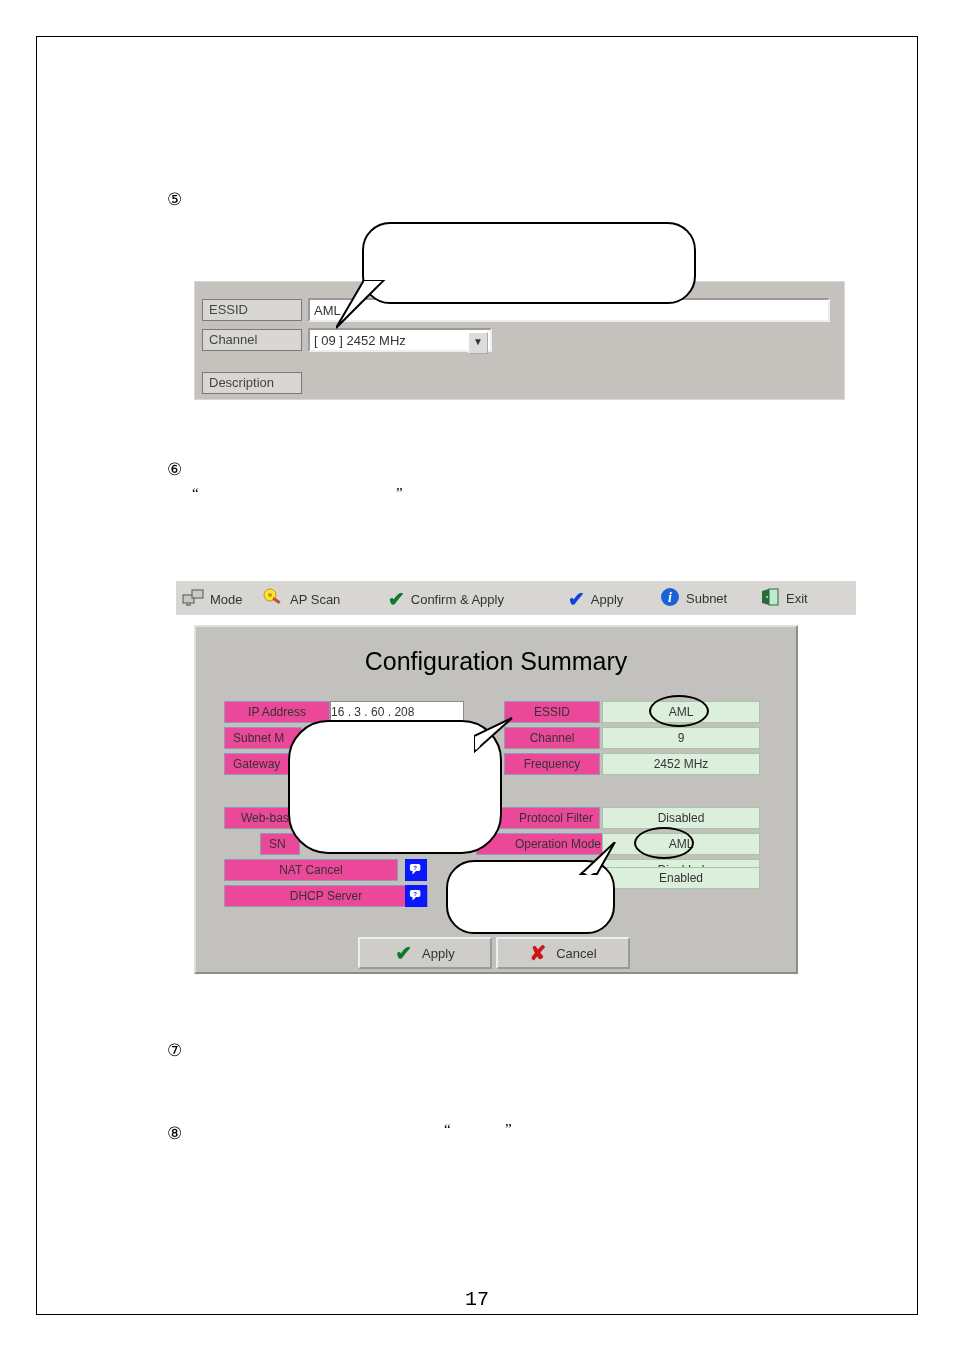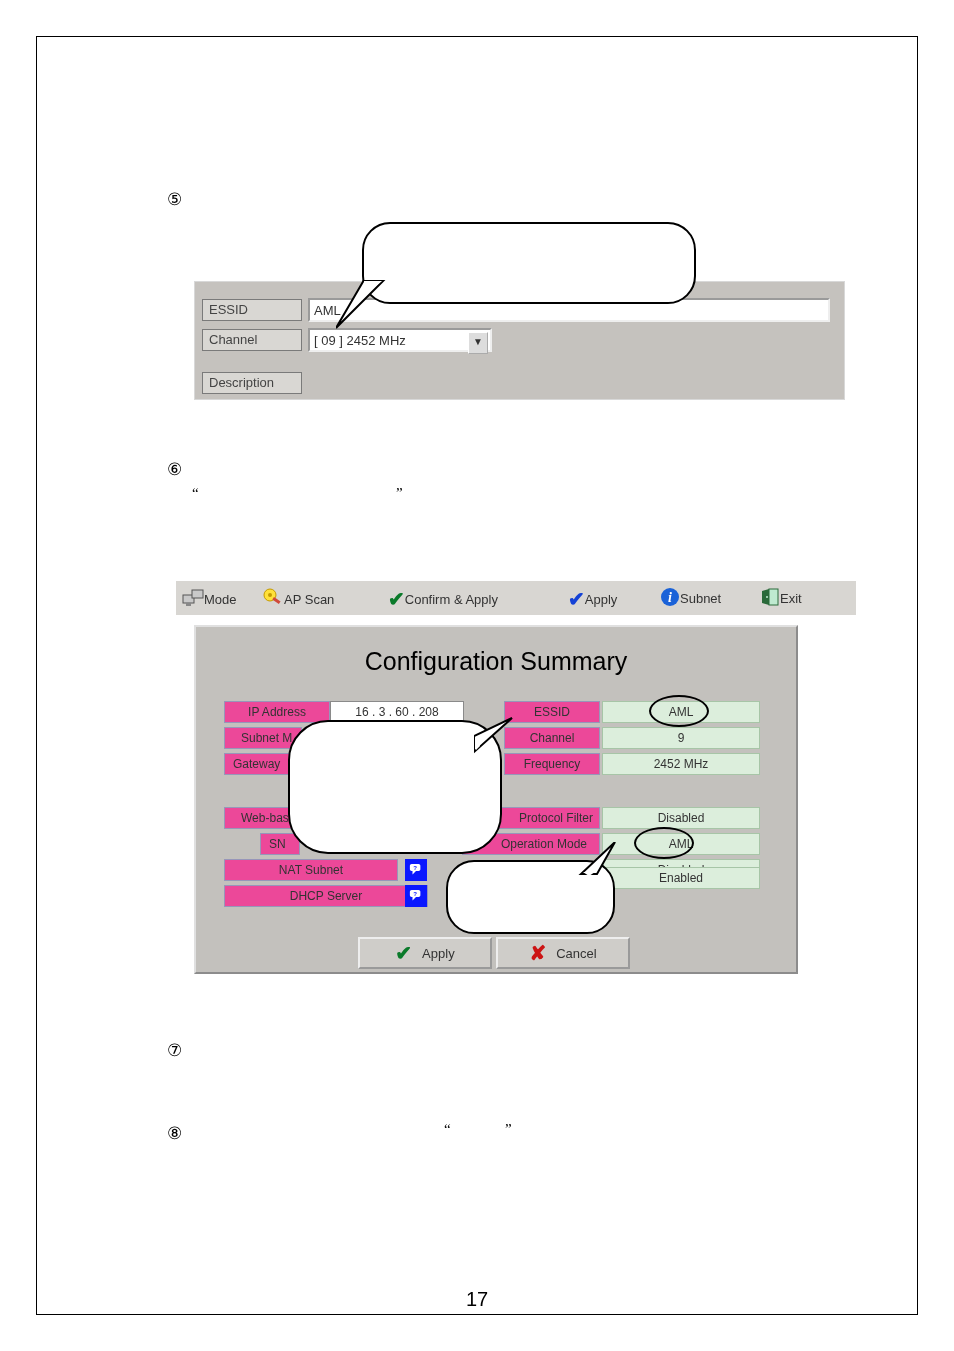--- a/index.html
+++ b/index.html
@@ -1,45 +1,45 @@
 <!DOCTYPE html>
 <html><head>
 <meta charset="utf-8">
 <style>
   html,body{margin:0;padding:0;background:#fff;font-family:Arial,Helvetica,sans-serif}
   .page{position:relative;width:954px;height:1351px;margin:0 auto;background:#fff}
   .frame{position:absolute;left:36px;top:36px;width:882px;height:1279px;border:1px solid #000;box-sizing:border-box}
   .circled{position:absolute;font-size:17px;font-family:"Times New Roman",serif}
   .q{font-family:"Times New Roman",serif}
-  .pagenum{position:absolute;left:0;bottom:40px;width:100%;text-align:center;font-family:Liberation Sans, sans-serif;font-size:20px}
+  .pagenum{position:absolute;left:0;bottom:40px;width:100%;text-align:center;font-family:Liberation Mono, monospace;font-size:20px}
 
   
   .panel1{position:absolute;left:194px;top:281px;width:649px;height:117px;background:#c5c2be;border:1px solid #d8d8d8}
   .lbl{position:absolute;height:22px;border:1px solid #7a7a7a;background:#d9d7d3;font-size:13px;color:#444;box-sizing:border-box}
   .lbl span{position:absolute;left:6px;top:2px}
   .inset{position:absolute;height:24px;border:2px inset #eee;background:#fff;font-size:13px;color:#333;box-sizing:border-box}
   .inset span{position:absolute;left:4px;top:3px}
   .combo-btn{position:absolute;width:18px;height:20px;right:2px;top:2px;background:#ddd;border:1px outset #fff;text-align:center;line-height:18px;font-size:10px;color:#333}
 
   .bubble1{position:absolute;left:362px;top:222px;width:330px;height:78px;border:2px solid #000;border-radius:28px;background:#fff}
   .bubble1 svg{position:absolute;left:-28px;top:56px}
 
   
   .tbar{position:absolute;left:176px;top:581px;width:680px;height:34px;background:#d8d6d2;font-size:13px;color:#333}
-  .tbtn{position:absolute;top:6px;display:flex;align-items:center;}
+  .tbtn{position:absolute;top:6px;display:flex;align-items:center;gap:6px}
   .ic{display:inline-block}
   .big-check{font-size:20px;font-weight:bold}
 
   
   .panel2{position:absolute;left:194px;top:625px;width:600px;height:345px;background:#c3c1bd;border:2px outset #e0e0e0}
   .csTitle{position:absolute;top:20px;left:0;width:100%;text-align:center;font-family:Arial;font-size:25px;font-weight:normal;color:#000}
   .lilac{position:absolute;height:22px;border:1px solid #9796b9;background:#ec4899;font-size:12px;text-align:center;line-height:20px;color:#333;box-sizing:border-box}
   .pale{position:absolute;height:22px;border:1px solid #a7c5a7;background:#dceedc;font-size:12px;text-align:center;line-height:20px;color:#333;box-sizing:border-box}
   .white{position:absolute;background:#fff;border:1px solid #8a8a8a;box-sizing:border-box}
-  .ip{font-size:12px;text-align:center;line-height:20px;color:#333}
+  .ip{font-size:12px;line-height:20px;color:#333}
   .blueicon{position:absolute;width:22px;height:22px;background:#0a18ff;display:flex;align-items:center;justify-content:center}
   .blueicon svg{width:14px;height:14px}
   .dlgbtn{position:absolute;height:28px;border:2px outset #eee;background:#cfcdc9;display:flex;align-items:center;justify-content:center;gap:10px;font-size:13px;color:#333}
   .ring{position:absolute;border:2px solid #000;border-radius:50%;pointer-events:none}
 
   .bubble2{position:absolute;width:210px;height:130px;border:2px solid #000;border-radius:40px;background:#fff}
   .bubble3{position:absolute;width:165px;height:70px;border:2px solid #000;border-radius:28px;background:#fff}
 </style>
 </head>
 <body>
@@ -133,26 +133,26 @@
       </span>
       <span>Exit</span>
     </div>
   </div>
 
   <div class="panel2">
     <div class="csTitle">Configuration Summary</div>
 
     <div class="lilac" style="left:28px;top:74px;width:106px">IP Address</div>
     <div class="white ip" style="left:134px;top:74px;width:134px;height:22px">16 . 3 . 60 . 208</div>
-    <div class="lilac" style="left:28px;top:100px;width:78px;text-align:left;padding-left:16px">Subnet M</div>
+    <div class="lilac" style="left:28px;top:100px;width:78px;text-align:left;padding-left:8px">Subnet M</div>
     <div class="lilac" style="left:28px;top:126px;width:72px;text-align:left;padding-left:8px">Gateway</div>
 
     <div class="lilac" style="left:28px;top:180px;width:76px;text-align:left;padding-left:16px">Web-bas</div>
     <div class="lilac" style="left:64px;top:206px;width:40px;text-align:left;padding-left:8px">SN</div>
-    <div class="lilac" style="left:28px;top:232px;width:174px">NAT Subnet</div>
+    <div class="lilac" style="left:28px;top:232px;width:174px">NAT Cancel</div>
     <div class="lilac" style="left:28px;top:258px;width:204px">DHCP Server</div>
 
     <div class="blueicon" style="left:209px;top:232px">
       <svg viewBox="0 0 16 16">
           <path d="M3 1h8c1 0 2 1 2 2v4c0 1-1 2-2 2H8l-4 4v-4H3c-1 0-2-1-2-2V3c0-1 1-2 2-2z" fill="#fff"></path>
           <text x="7" y="7.5" text-anchor="middle" font-size="7" font-weight="bold" fill="#0a18ff">?</text>
         </svg>
     </div>
     <div class="blueicon" style="left:209px;top:258px">
       <svg viewBox="0 0 16 16">
@@ -163,21 +163,21 @@
 
     <div class="lilac" style="left:308px;top:74px;width:96px">ESSID</div>
     <div class="pale" style="left:406px;top:74px;width:158px">AML</div>
     <div class="lilac" style="left:308px;top:100px;width:96px">Channel</div>
     <div class="pale" style="left:406px;top:100px;width:158px">9</div>
     <div class="lilac" style="left:308px;top:126px;width:96px">Frequency</div>
     <div class="pale" style="left:406px;top:126px;width:158px">2452 MHz</div>
 
     <div class="lilac" style="left:266px;top:180px;width:138px;text-align:right;padding-right:6px">Protocol Filter</div>
     <div class="pale" style="left:406px;top:180px;width:158px">Disabled</div>
-    <div class="lilac" style="left:266px;top:206px;width:138px;text-align:right;padding-right:12px">Operation Mode</div>
+    <div class="lilac" style="left:280px;top:206px;width:138px;text-align:right;padding-right:12px">Operation Mode</div>
     <div class="pale" style="left:406px;top:206px;width:158px">AML</div>
     <div class="pale" style="left:406px;top:232px;width:158px">Disabled</div>
     <div class="pale" style="left:406px;top:240px;width:158px">Enabled</div>
 
     <div class="ring" style="left:453px;top:68px;width:56px;height:28px"></div>
     <div class="ring" style="left:438px;top:200px;width:56px;height:28px"></div>
 
     <div class="dlgbtn" style="left:162px;top:310px;width:130px">
       <span class="big-check" style="color:#0a7a2a">✔</span>
       <span>Apply</span>

